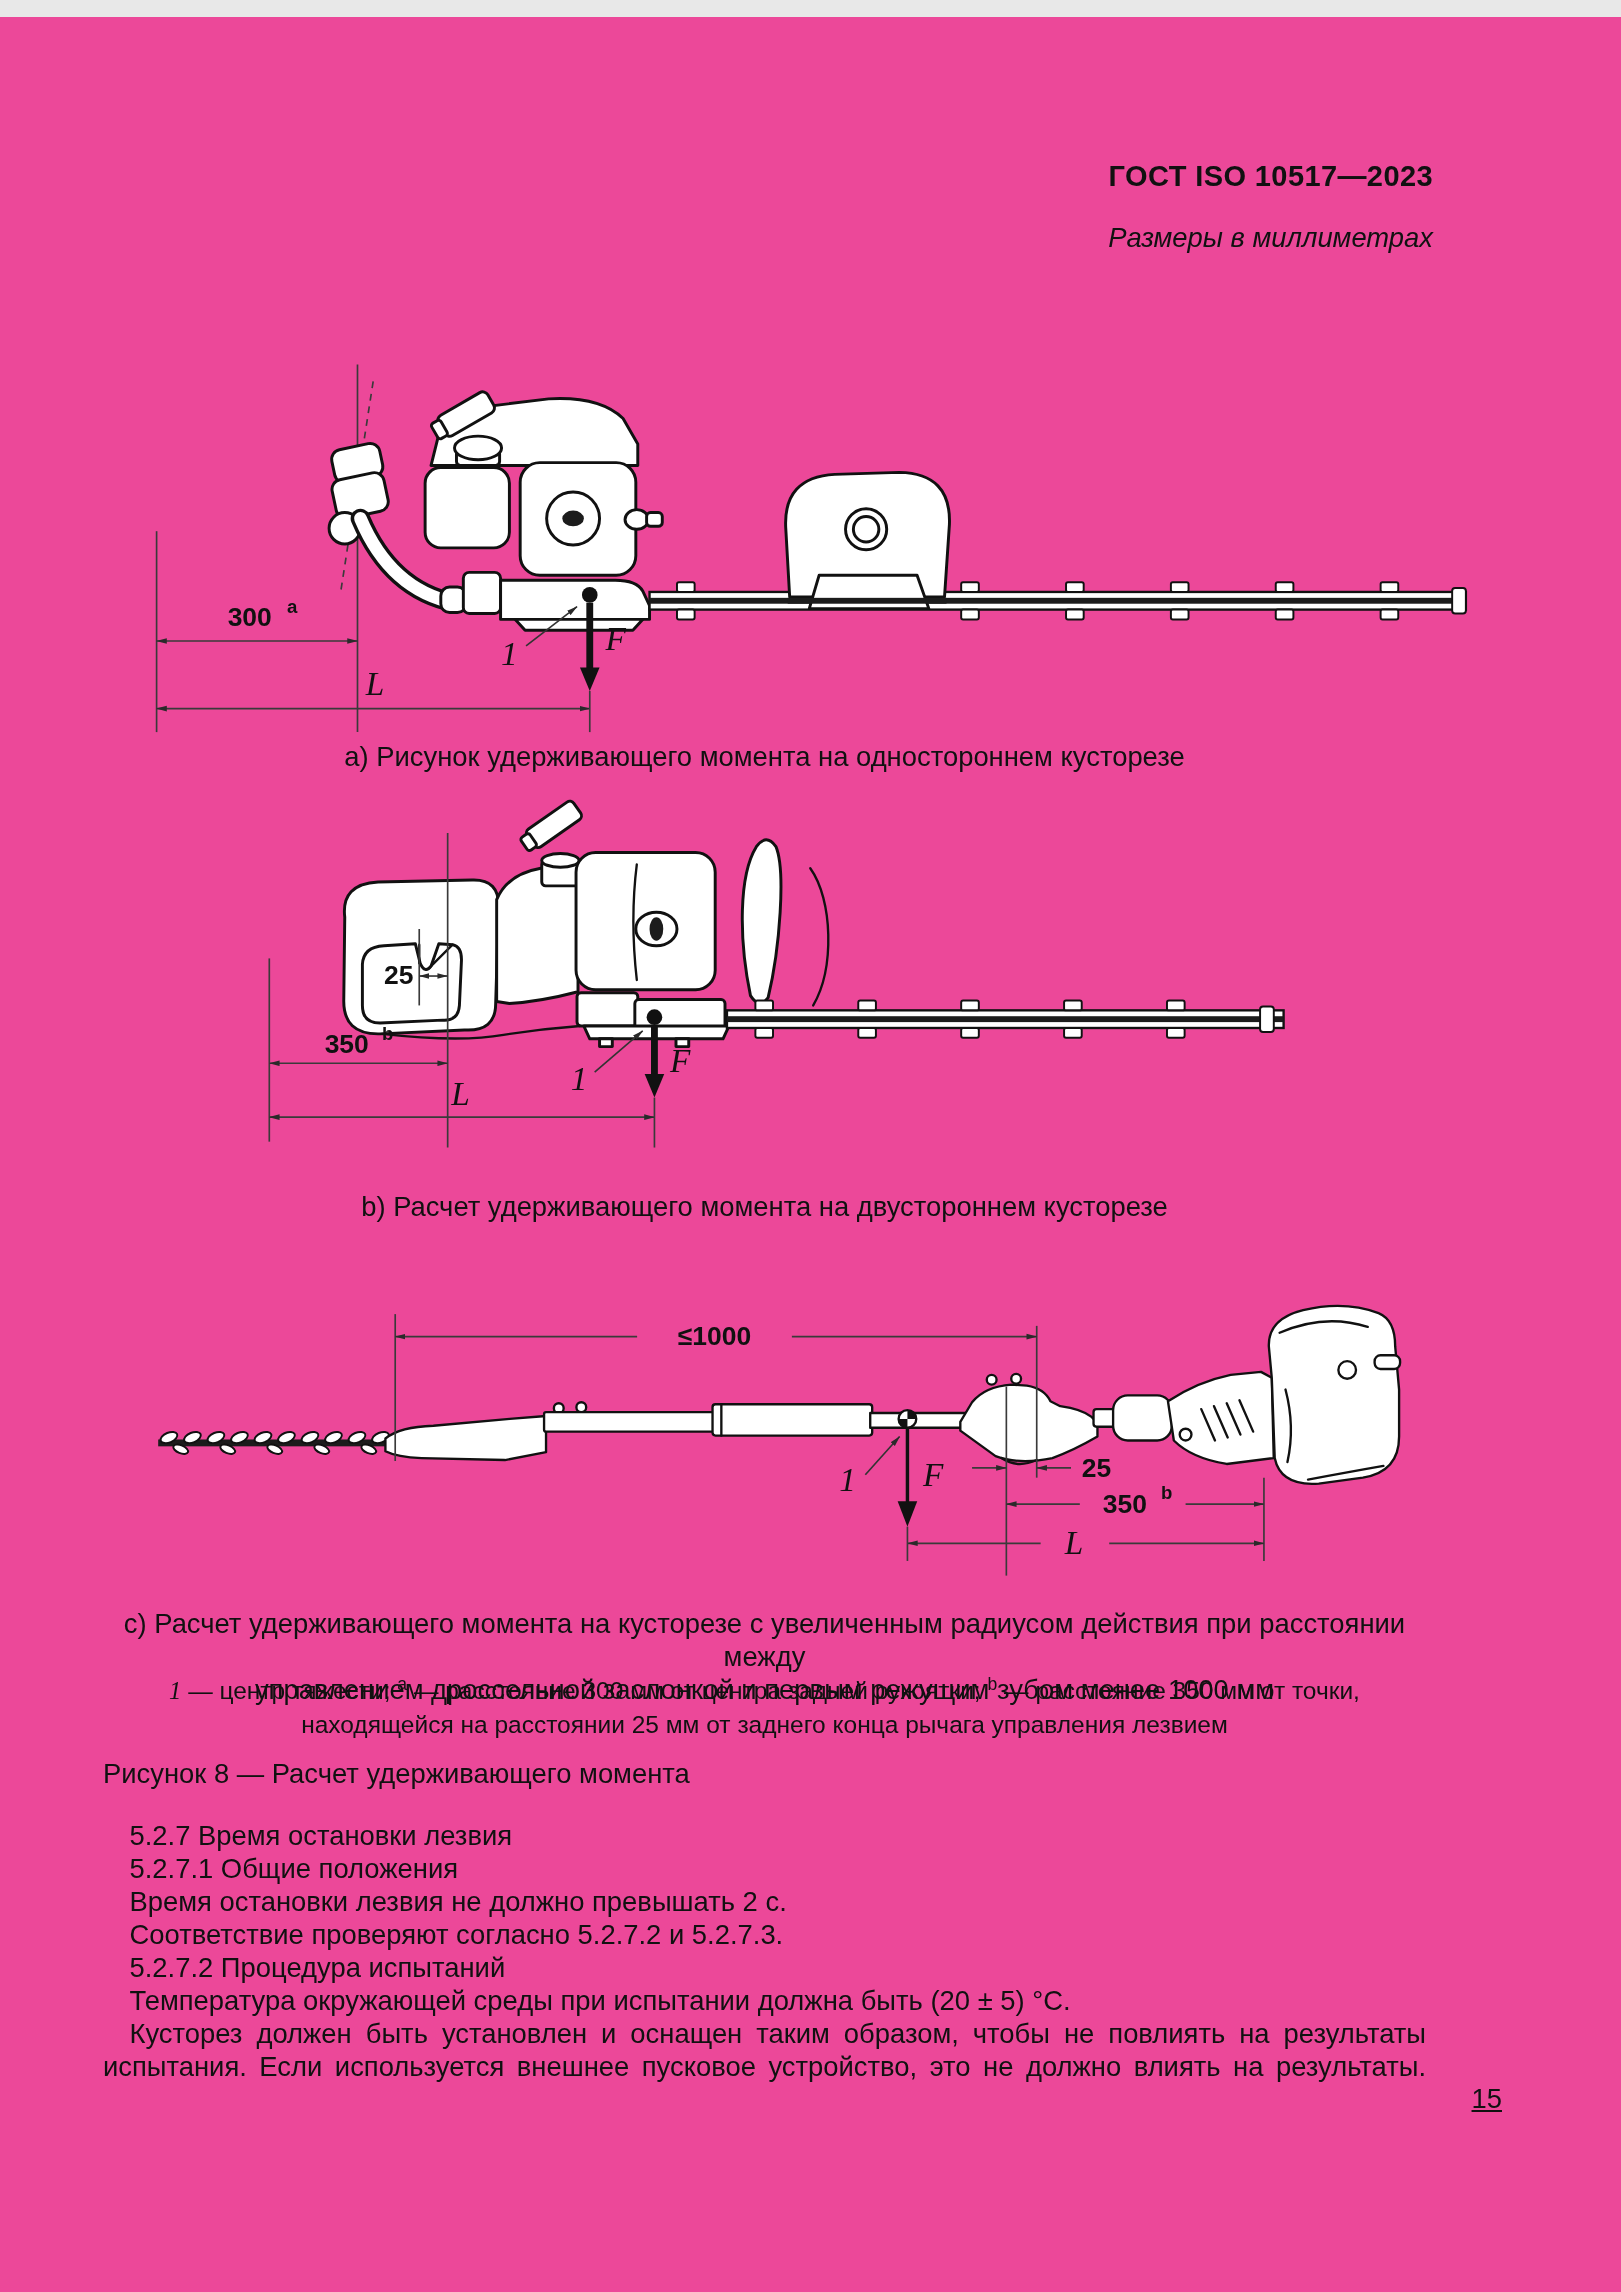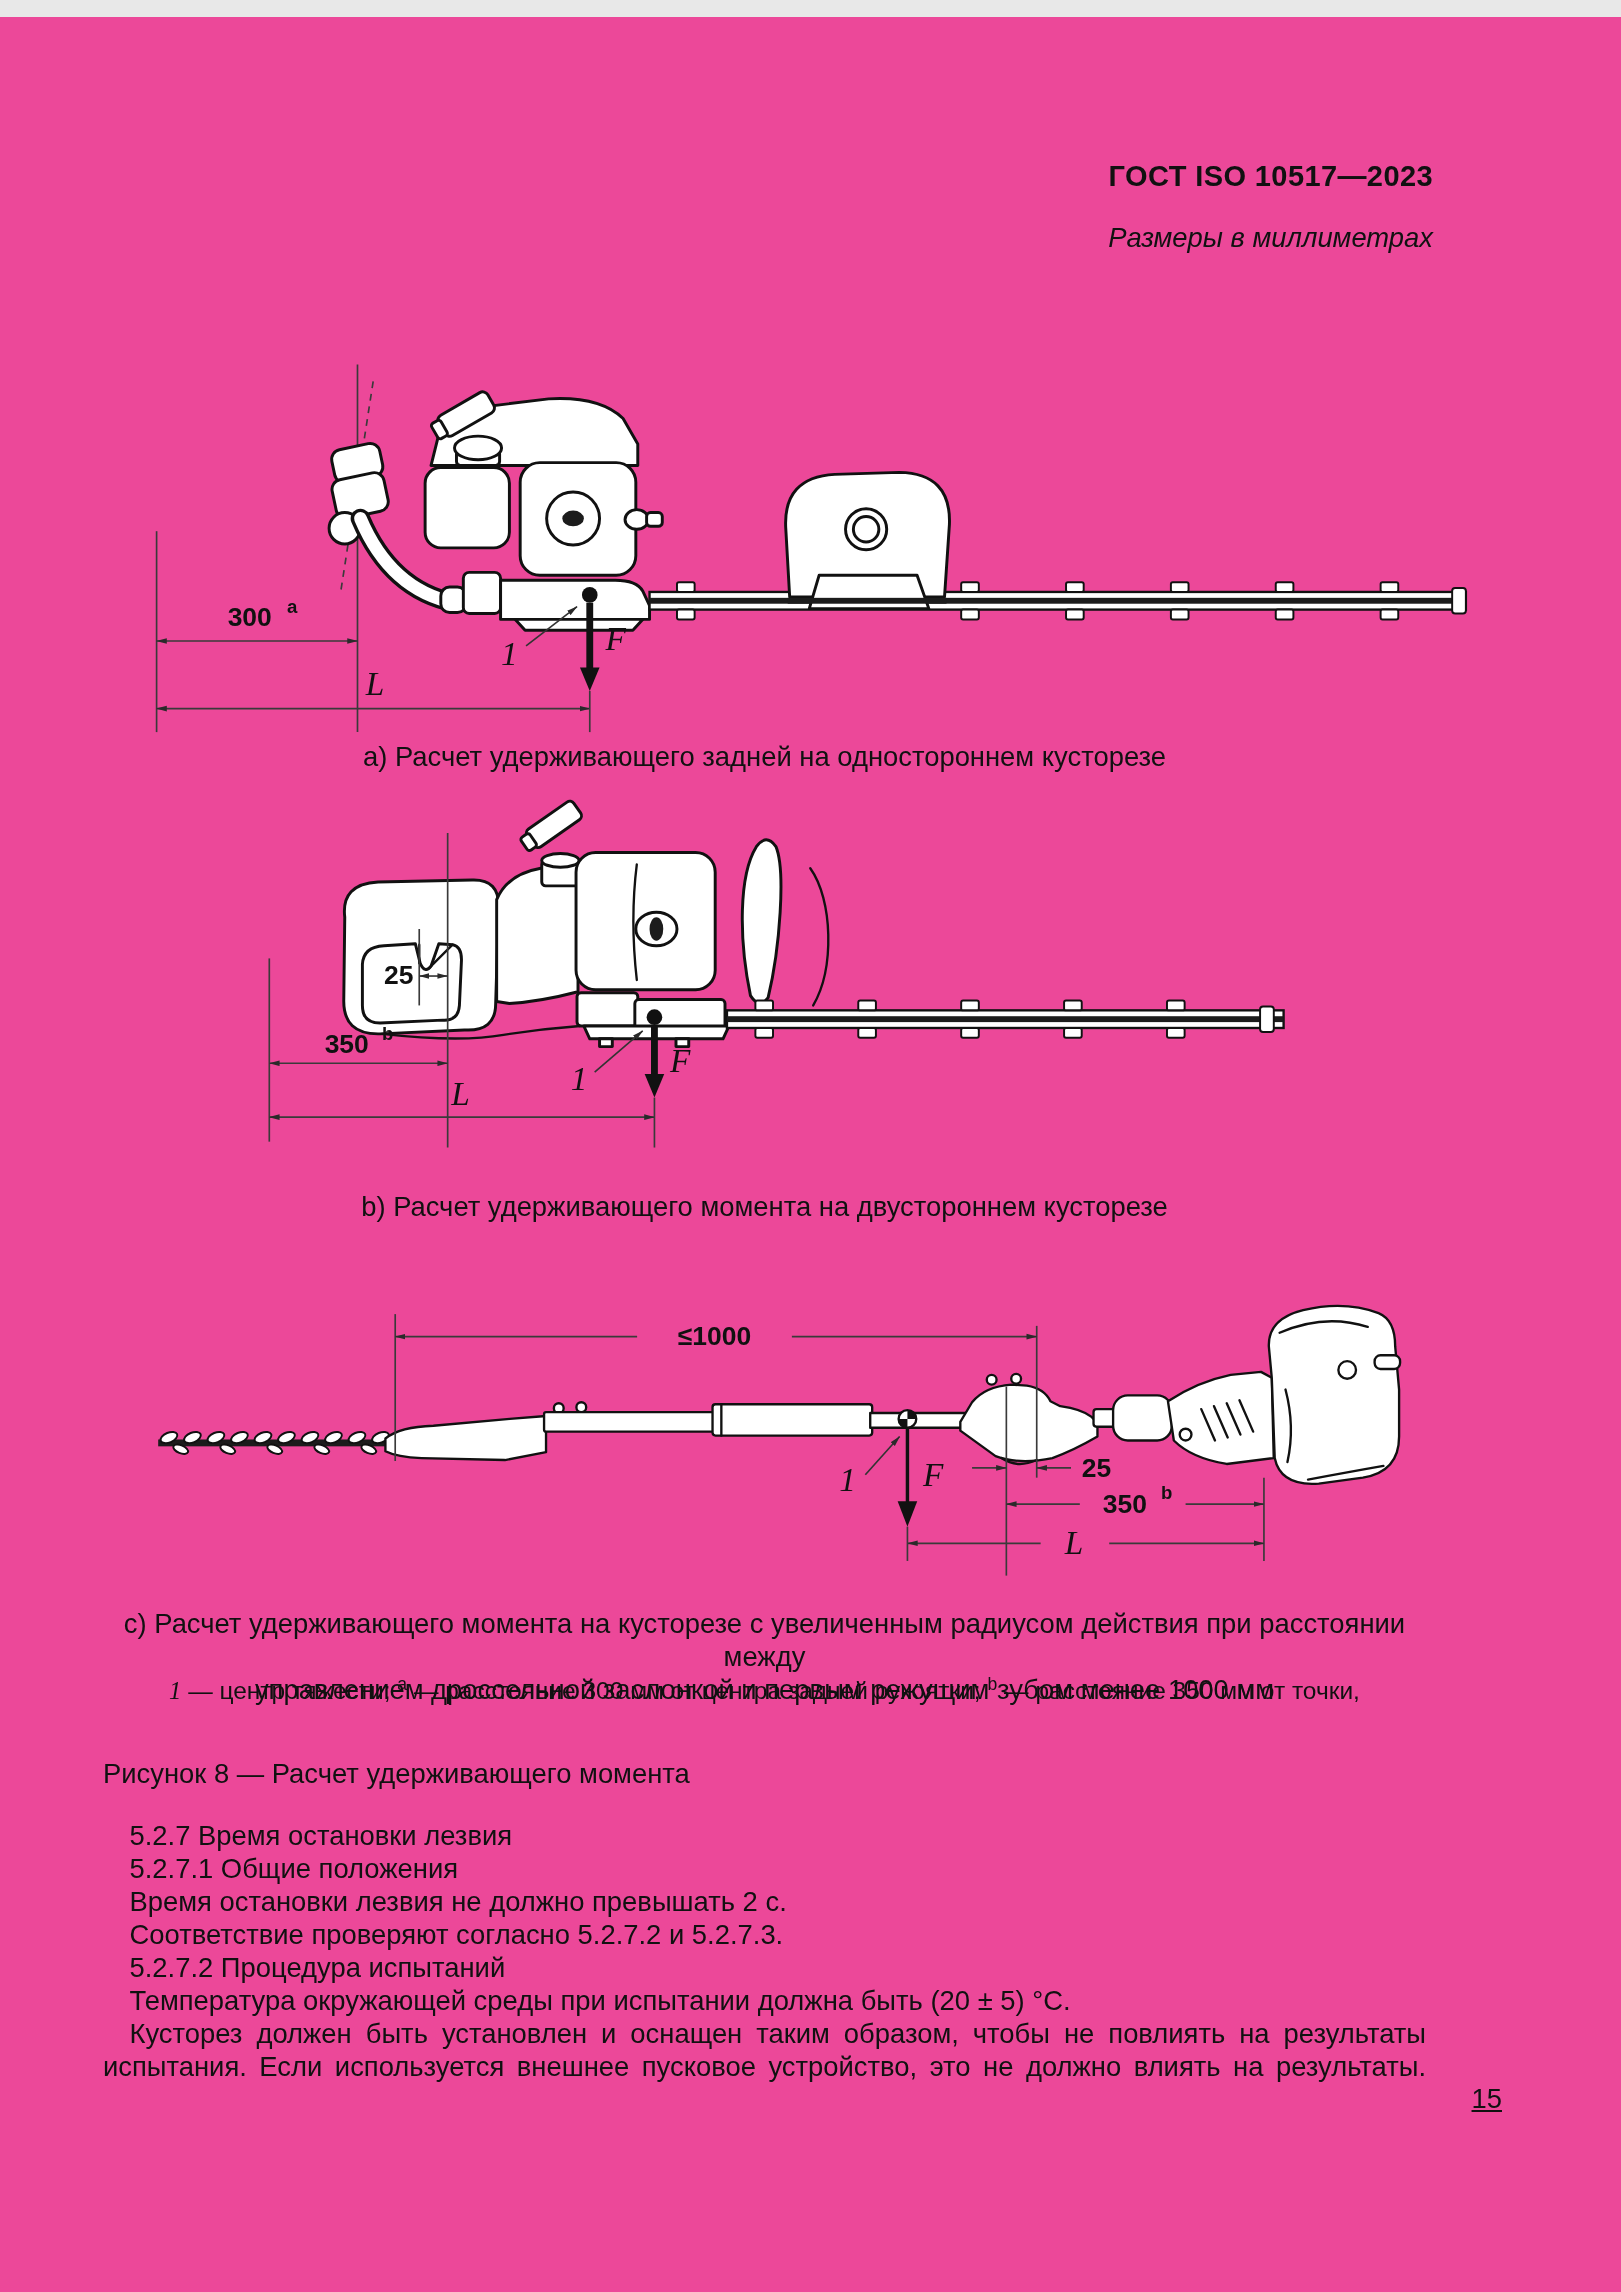--- a/index.html
+++ b/index.html
@@ -120,21 +120,21 @@
       <line x1="447" y1="412" x2="499" y2="372" stroke="#333" stroke-width="1.7" marker-end="url(#arrA)"></line>
     </g>
 
     <text class="dim" x="165" y="392" text-anchor="middle">300</text>
     <text class="sups" x="203" y="378">a</text>
     <text class="ital" x="293" y="462" text-anchor="middle">L</text>
     <text class="ital" x="528" y="416">F</text>
     <text class="ital" x="430" y="432" text-anchor="middle">1</text>
   </svg>
 
-  <div class="cap" style="top:723px">a) Расчет удерживающего задней на одностороннем кусторезе</div>
+  <div class="cap" style="top:723px">a) Рисунок удерживающего момента на одностороннем кусторезе</div>
 
   <svg class="fig" style="left:88px;top:765px" width="1470" height="392" viewBox="0 0 1500 400">
     <defs>
       <marker id="arrB" viewBox="0 0 10 6" refX="9.5" refY="3" markerWidth="11" markerHeight="6.6" markerUnits="userSpaceOnUse" orient="auto-start-reverse">
         <path d="M0,0.4 L10,3 L0,5.6 Z" fill="#2a2a2a"></path>
       </marker>
     </defs>
 
     <g>
 
@@ -308,20 +308,21 @@
     <text class="ital" x="775" y="224" text-anchor="middle">1</text>
   </svg>
 
   <div class="cap" style="top:1590px">
     <div>c) Расчет удерживающего момента на кусторезе с увеличенным радиусом действия при расстоянии между</div>
     <div>управлением дроссельной заслонкой и первым режущим зубом менее 1000 мм</div>
   </div>
 
   <div class="footnote" style="top:1658px">
     <div><span class="it1">1</span><span> — центр тяжести; </span><span class="sp">a</span><span> — расстояние 300 мм от центра задней рукоятки; </span><span class="sp">b</span><span> — расстояние 350 мм от точки,</span></div>
+    <div>находящейся на расстоянии 25 мм от заднего конца рычага управления лезвием</div>
   </div>
 
   <div class="fig-title" style="top:1741px">Рисунок 8 — Расчет удерживающего момента</div>
 
   <div class="body-text">
     <div class="ind b">5.2.7 Время остановки лезвия</div>
     <div class="ind">5.2.7.1 Общие положения</div>
     <div class="ind">Время остановки лезвия не должно превышать 2 с.</div>
     <div class="ind">Соответствие проверяют согласно 5.2.7.2 и 5.2.7.3.</div>
     <div class="ind">5.2.7.2 Процедура испытаний</div>

